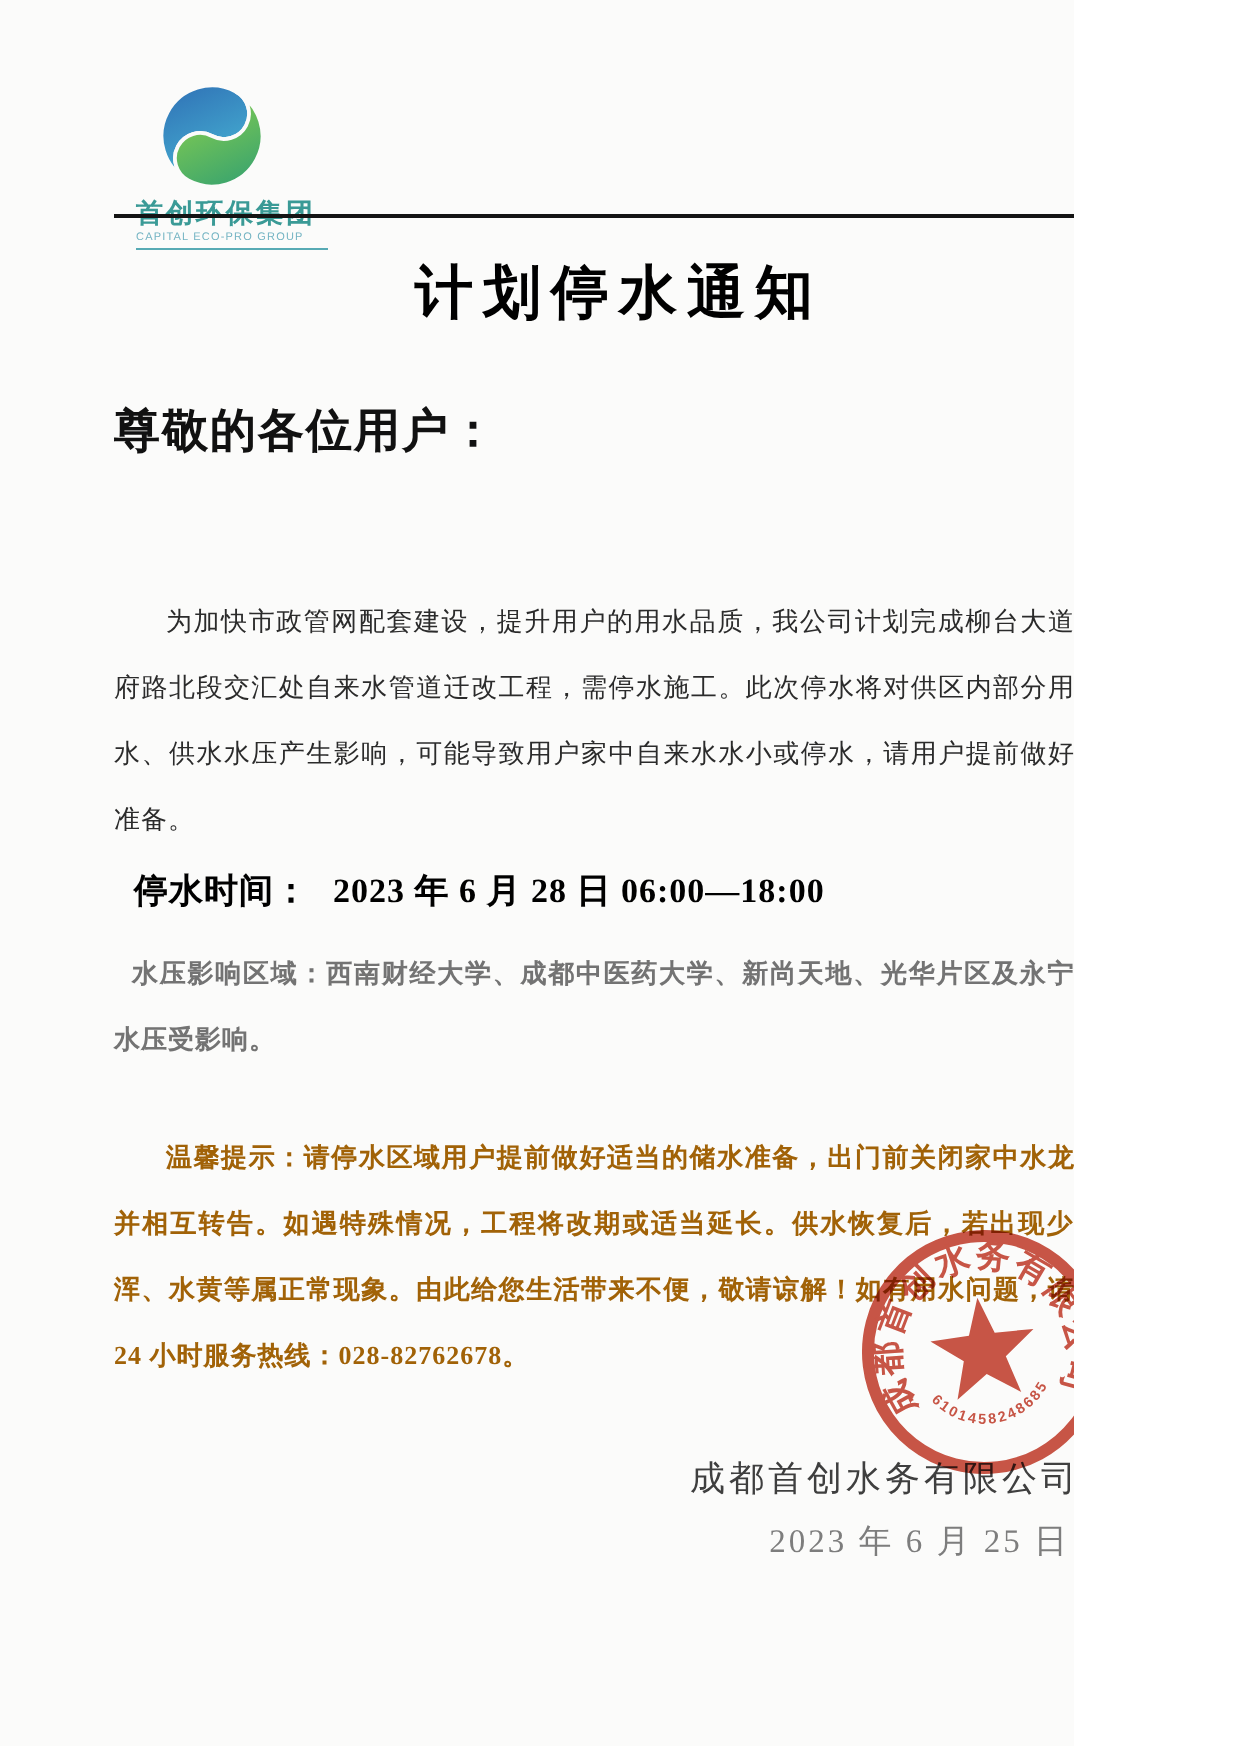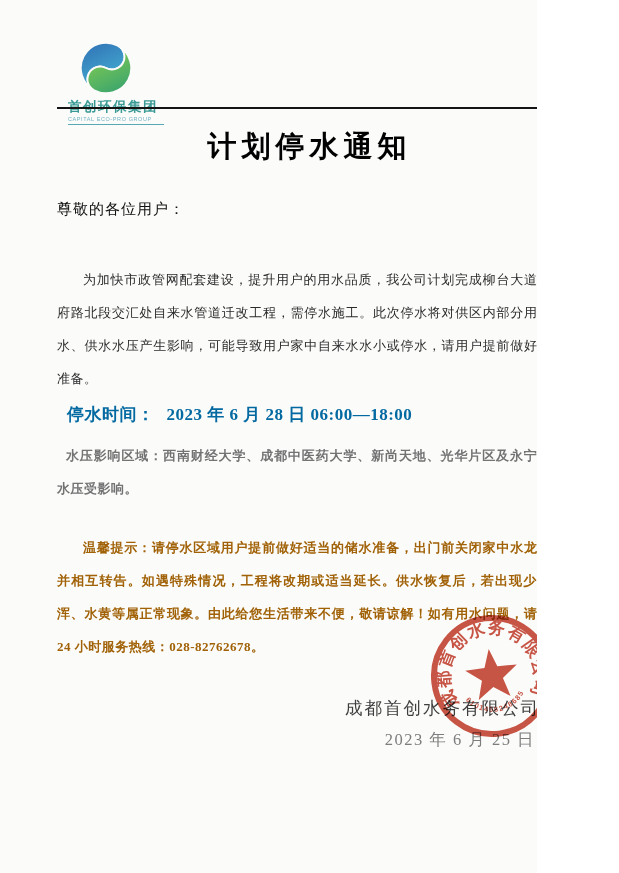--- a/index.html
+++ b/index.html
@@ -40,31 +40,31 @@
   
   .title {
     position: absolute; top: 127px; left: 0; width: 619px;
     text-align: center; font-size: 29px; font-weight: bold;
     letter-spacing: 5px; color: #000;
   }
 
   
   .content { position: absolute; left: 57px; top: 200px; width: 508px; }
   .salutation {
-    font-size: 15px; font-weight: normal; color: #111;
-    margin-bottom: 44px; letter-spacing: 1px;
+    font-size: 23px; font-weight: bold; color: #111;
+    margin-bottom: 63px; letter-spacing: 1px;
   }
   .para {
     font-size: 13px; line-height: 33px; text-align: justify;
     letter-spacing: 0.5px;
   }
   .para1 { color: #2b2b2b; text-indent: 2em; }
   .time-line {
     margin-top: 3px; font-size: 17px; line-height: 33px; font-weight: bold;
-    color: #0369a1; padding-left: 10px; letter-spacing: 0.5px;
+    color: #000000; padding-left: 10px; letter-spacing: 0.5px;
   }
   .time-value { margin-left: 12px; }
   .area {
     margin-top: 8px; font-weight: bold; color: #737373; text-indent: 9px;
   }
   .tips {
     margin-top: 26px; font-weight: bold; color: #a16207; text-indent: 2em;
   }
   .signature {
     margin-top: 33px; text-align: right; padding-right: 25px;

